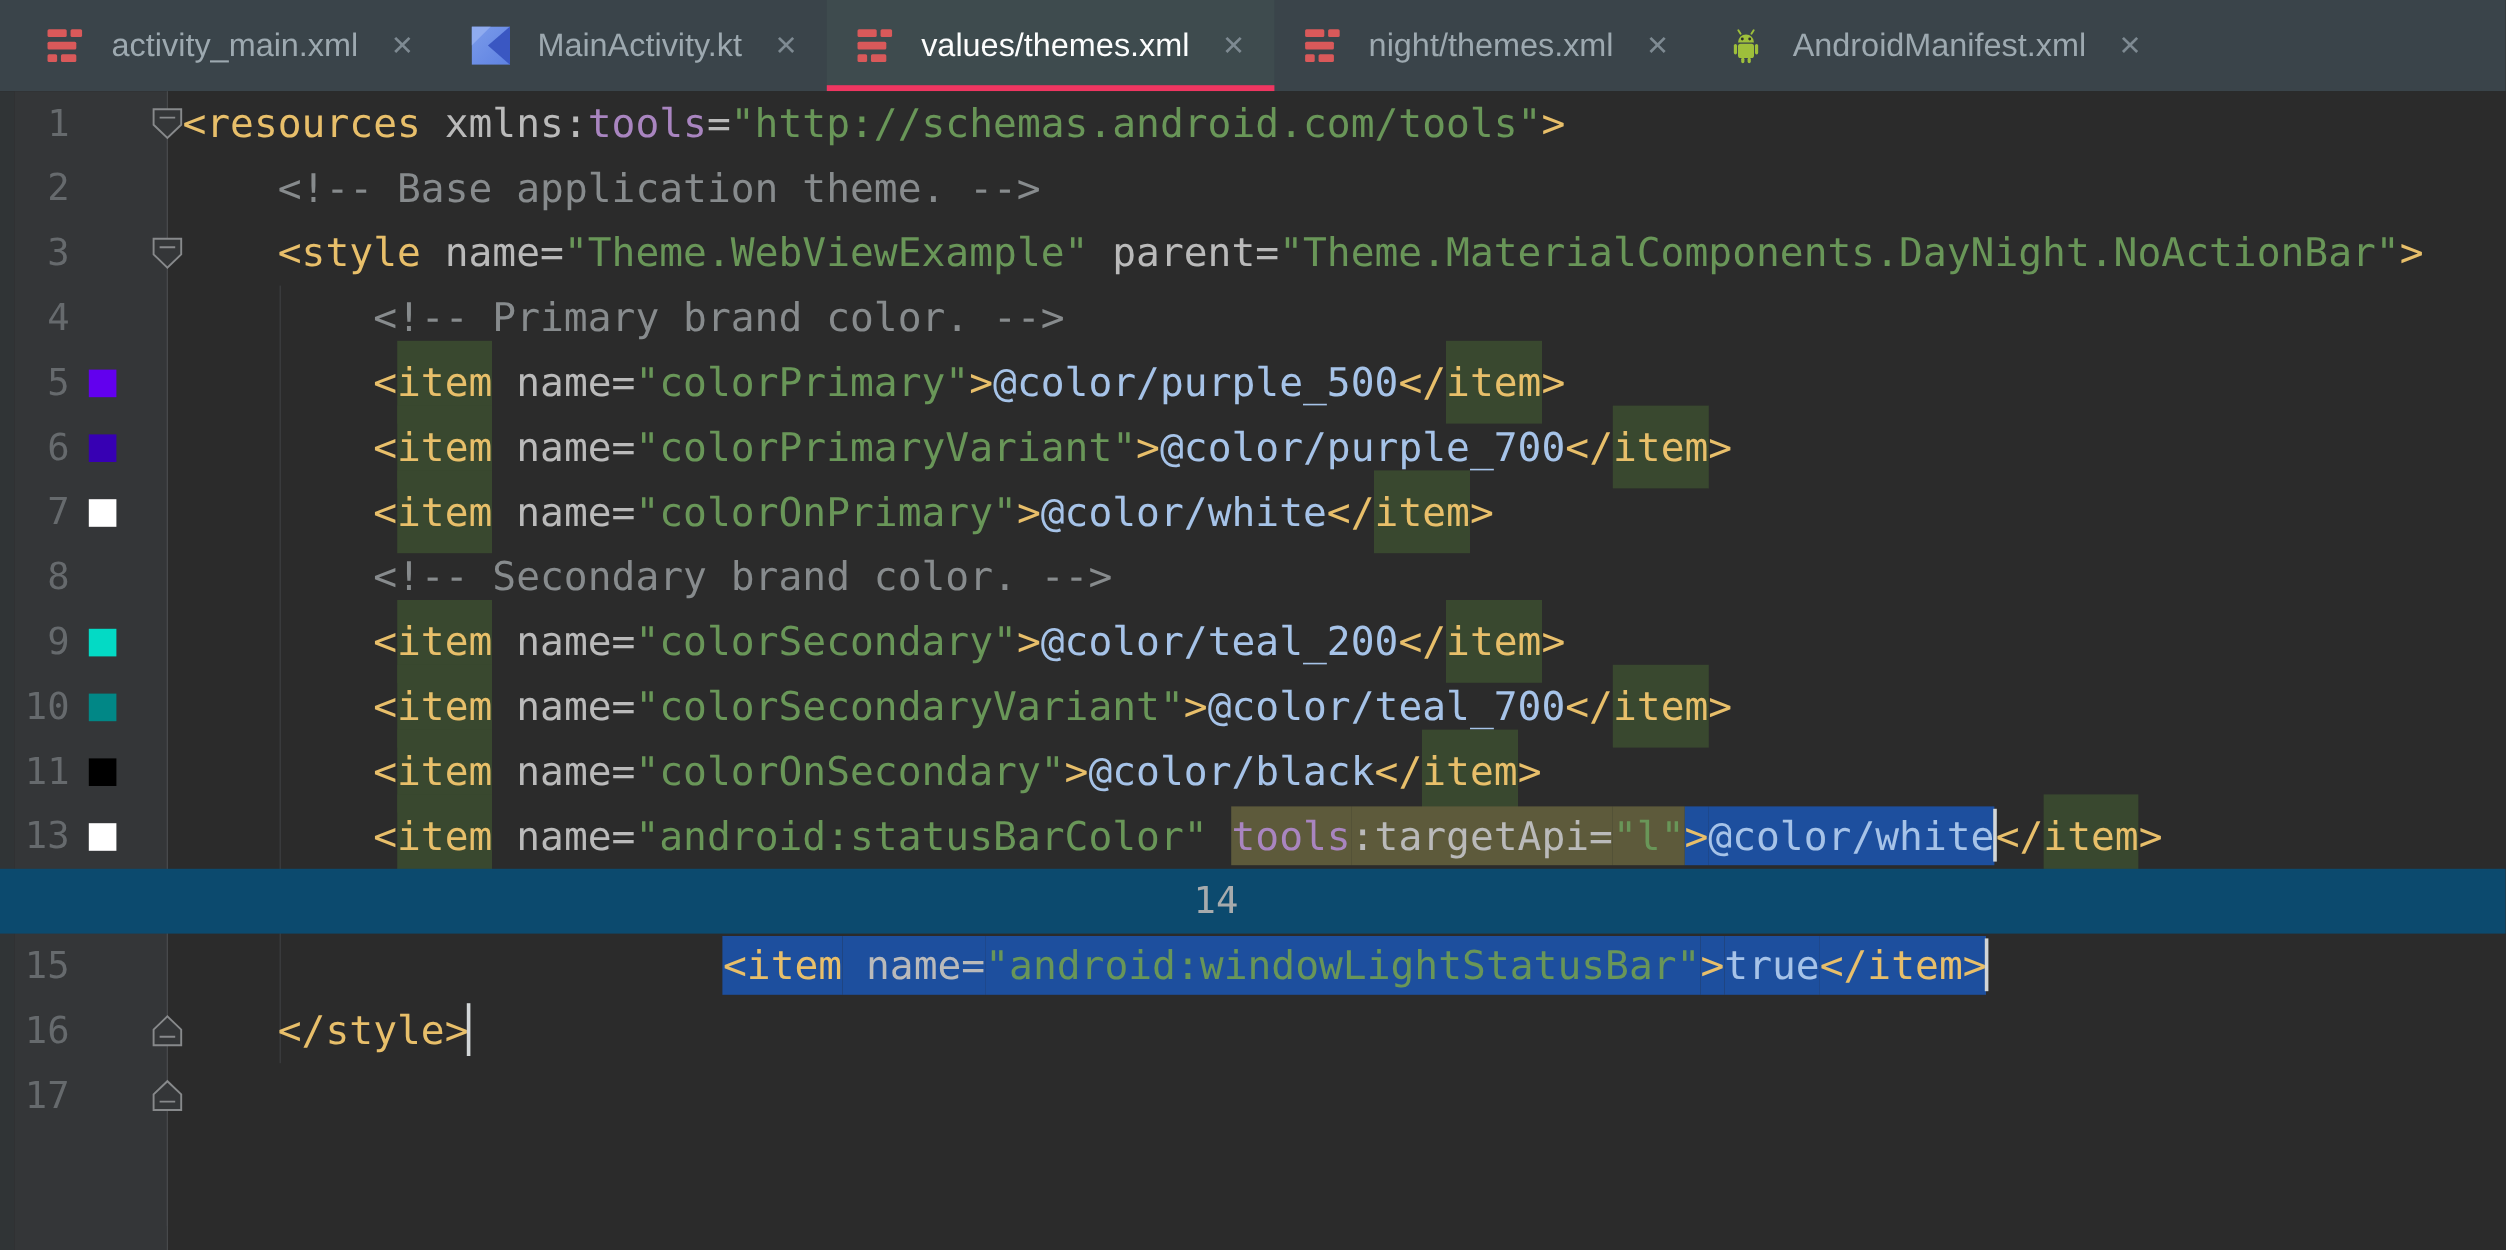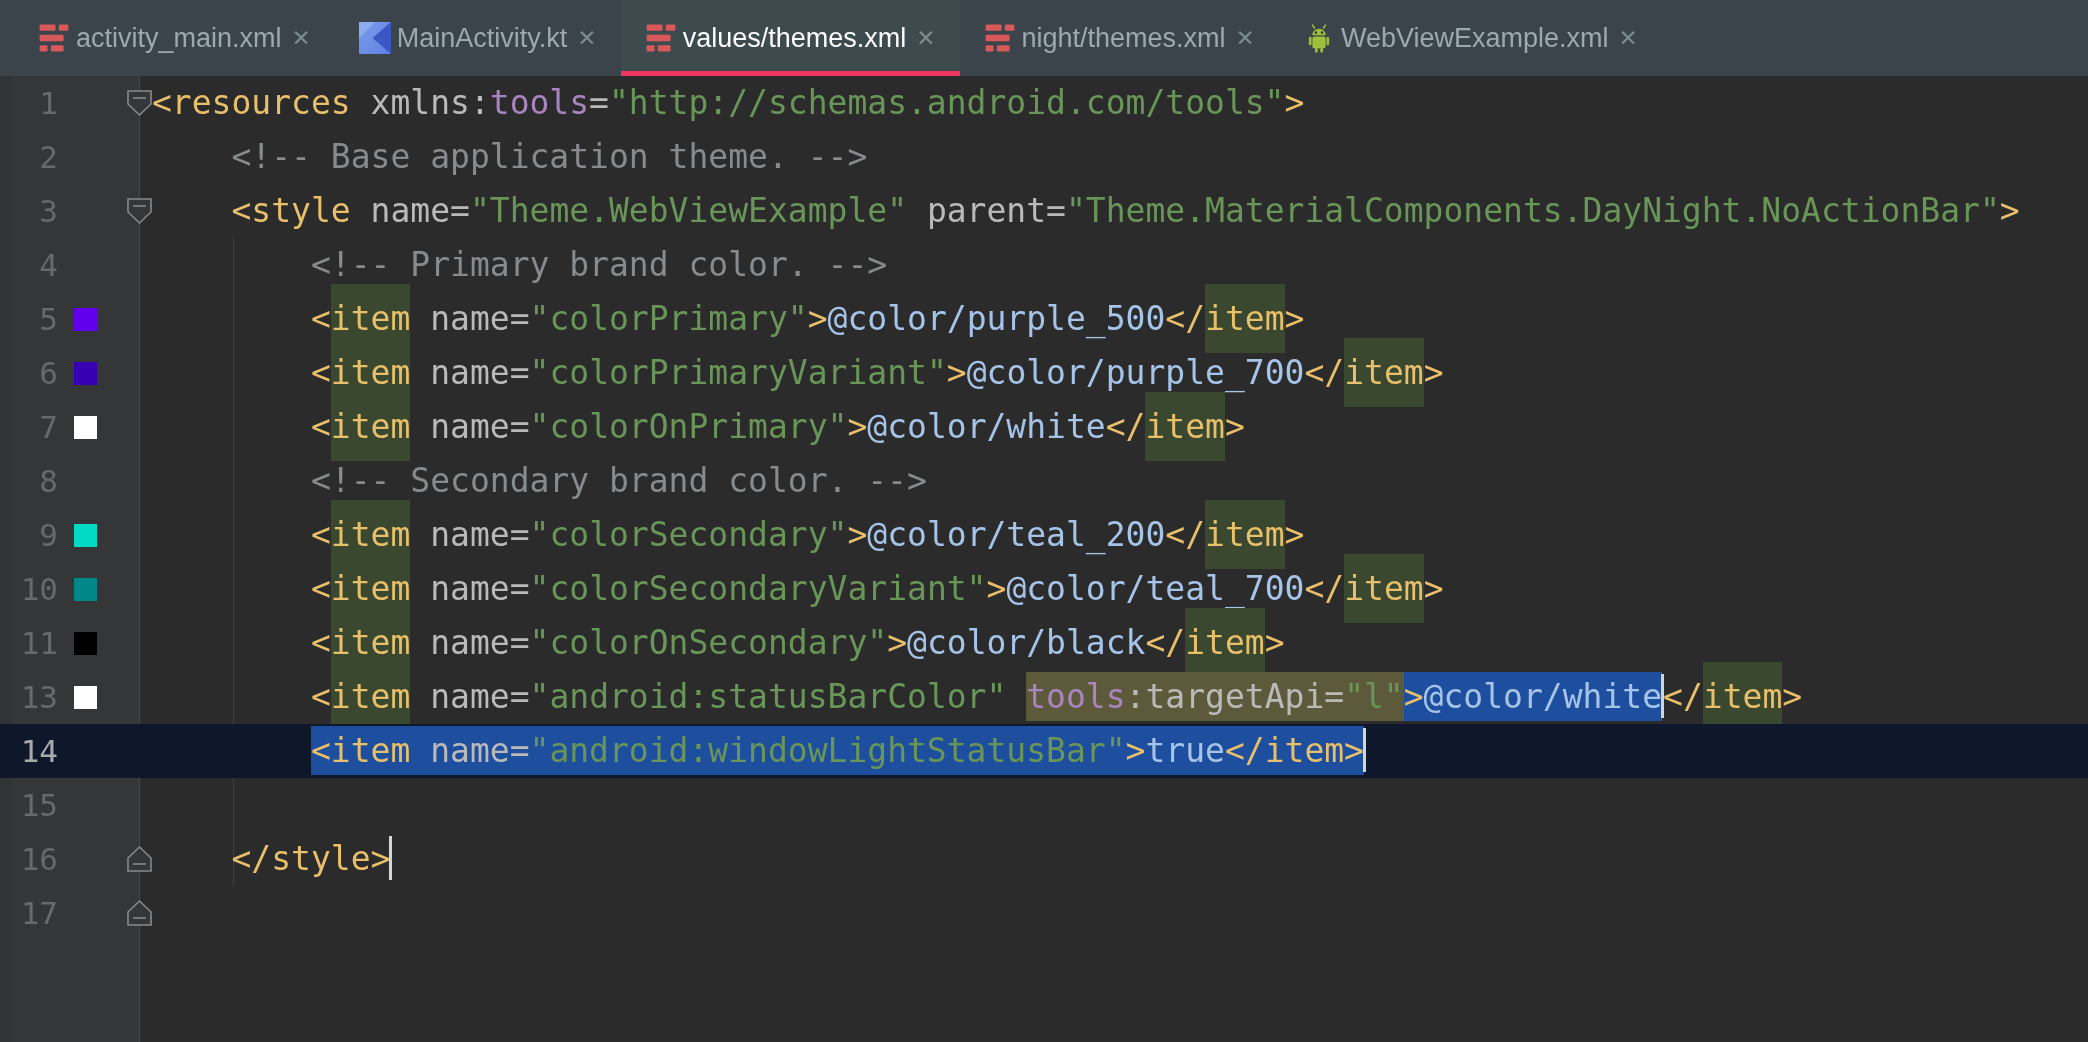--- a/index.html
+++ b/index.html
@@ -2,42 +2,42 @@
 <html style="--editor_bg: #2B2B2B; --gutter_bg: #343638; --tab_bar_bg: #3A444A; --active_tab_bg: #3E4B4E; --active_tab_underline: #EF3661; --tab_text: #9DA9B0; --selection: #1D4F9E; --occurrence_highlight: #39482F; --khaki_highlight: #5D5A3B; --caret_row: #35373A; --tag: #E8BF6A; --attribute: #BABABA; --namespace: #A985C0; --string: #699658; --xml_text: #A6C3E8; --comment: #878B8D; --line_number: #666A6D; --xml_icon_red: #D9595A; --kotlin_icon_blue: #5E82E2; --android_icon_green: #9EBF3B;"><head>
 <meta charset="utf-8">
 <style>
   * { margin:0; padding:0; box-sizing:border-box; }
   html,body { width:2088px; height:1042px; overflow:hidden; background:var(--editor_bg,#2B2B2B);
               font-family:"Liberation Sans", sans-serif; }
 
   
   .tabbar { position:absolute; left:0; top:0; width:2088px; height:76px;
             background:var(--tab_bar_bg,#3A444A); display:flex; align-items:stretch; padding-left:14px; }
-  .tab { position:relative; display:flex; align-items:center; gap:6px; padding:0 24px;
+  .tab { position:relative; display:flex; align-items:center; gap:23px; padding:0 24px;
          cursor:default; color:var(--tab_text,#9DA9B0); font-size:27px; }
   .tab.active { background:var(--active_tab_bg,#3E4B4E); color:#FCFDFD; }
   .tab.active::after { content:""; position:absolute; left:0; right:0; bottom:0; height:5px;
                        background:var(--active_tab_underline,#EF3661); }
   .tlabel { white-space:nowrap; }
   .tclose { font-size:23px; color:#7E8A92; padding-left:4px; }
   .ticon { width:32px; height:32px; flex:none; display:inline-block; }
   .ticon svg { width:100%; height:100%; display:block; }
 
   
   .workspace { position:absolute; left:0; top:76px; width:2088px; height:966px;
                background:var(--editor_bg,#2B2B2B); }
   .gutter-strip { position:absolute; left:0; top:0; bottom:0; width:12px; background:#30343 6; background:#303436; z-index:0; }
   .gutter-bg { position:absolute; left:12px; top:0; bottom:0; width:128px;
                background:var(--gutter_bg,#343638); border-right:1px solid #47494B; z-index:0; }
   .indent-guide { position:absolute; left:233px; top:162px; height:648px; width:1px;
                   background:#3D3F41; z-index:1; }
   .rows { position:relative; z-index:2; }
 
   .row { position:relative; height:54px; display:flex; align-items:center; }
-  .row.cr { background:#0f172a; }
+  .row.cr { background:#0c4a6e;flex-direction:column; }
   .ln { position:relative; width:140px; height:54px; flex:none; }
   .lnum { position:absolute; left:0; top:0; width:58px; height:54px; line-height:54px;
           text-align:right; font:31px/54px "DejaVu Sans Mono", monospace;
           color:var(--line_number,#666A6D); }
   .row.cr .lnum { color:#A7ABAD; }
   .swatch { position:absolute; left:74px; top:16px; width:23px; height:23px; }
   .fold { position:absolute; left:126px; top:13px; width:27px; height:28px; }
   .fold svg { width:100%; height:100%; display:block; }
 
   .code { white-space:pre; font:33px/54px "DejaVu Sans Mono", monospace; padding-left:12px; }
@@ -137,21 +137,21 @@
             <rect x="13" y="19.5" width="2" height="3.5" rx="1"></rect>
           </g>
           <g stroke="var(--android_icon_green)" stroke-width="1.2" stroke-linecap="round">
             <line x1="8.6" y1="4.6" x2="7.2" y2="2.4"></line>
             <line x1="15.4" y1="4.6" x2="16.8" y2="2.4"></line>
           </g>
           <circle cx="9.7" cy="7.9" r="0.9" fill="#2B2B2B"></circle>
           <circle cx="14.3" cy="7.9" r="0.9" fill="#2B2B2B"></circle>
         </svg>
       </span>
-    <span class="tlabel">WebViewExample.xml</span>
+    <span class="tlabel">AndroidManifest.xml</span>
     <span class="tclose">✕</span>
   </div>
 </div>
 
 <div class="workspace">
   <div class="gutter-strip"></div>
   <div class="gutter-bg"></div>
   <div class="indent-guide"></div>
   <div class="rows">
       <div class="row">

